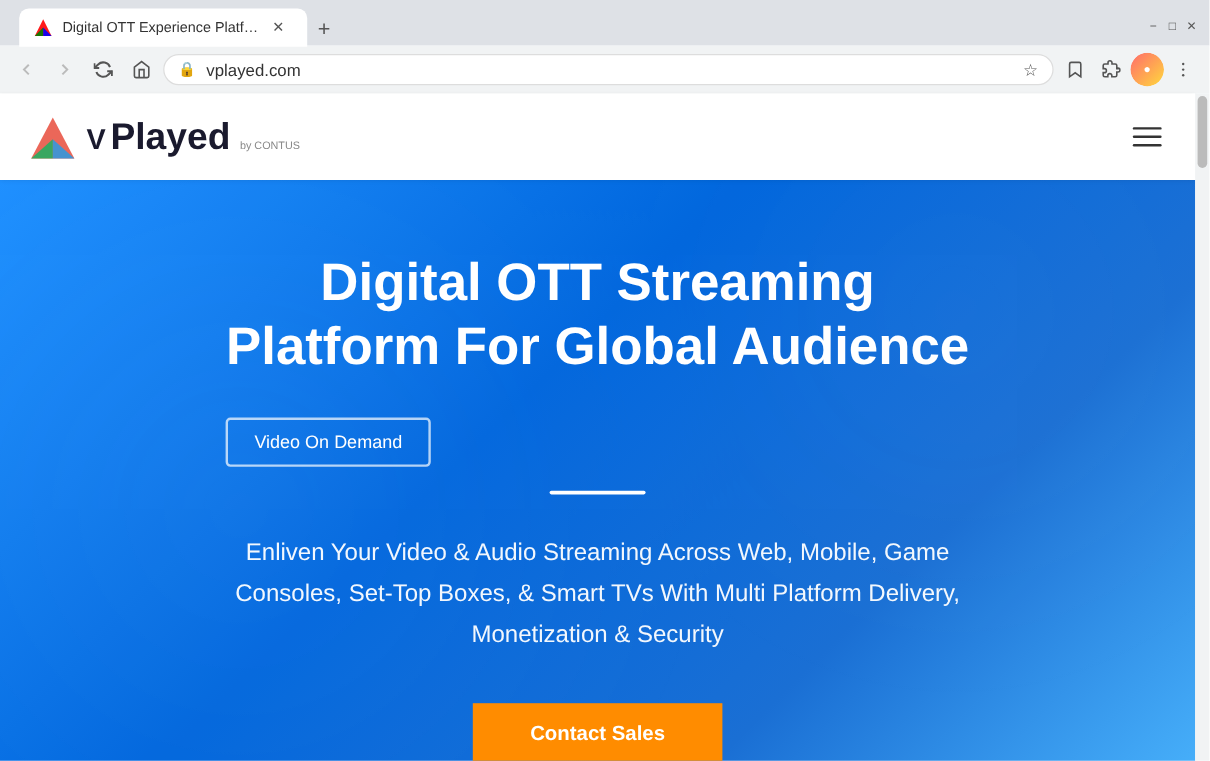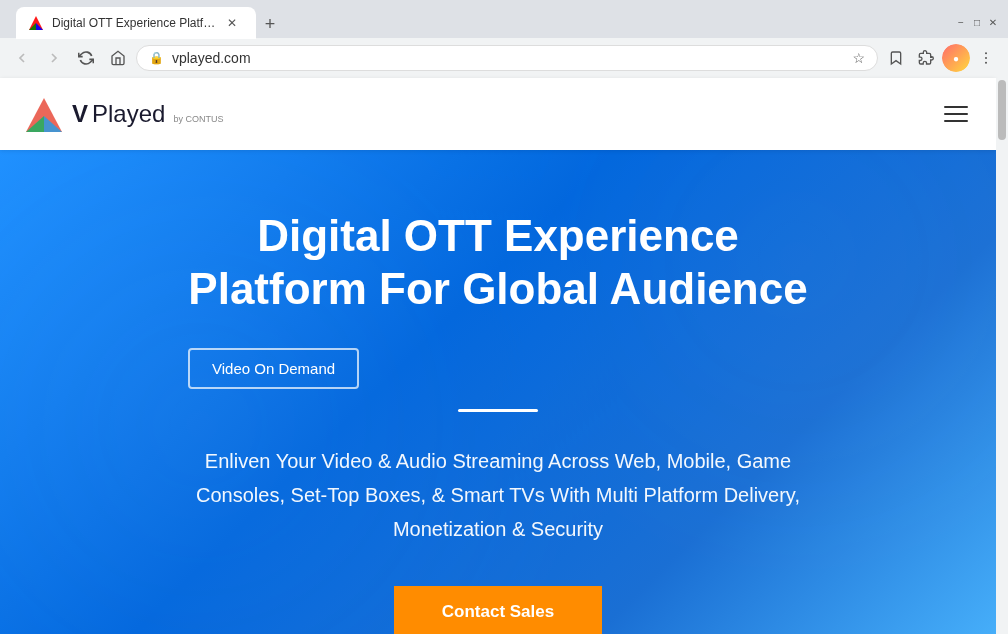--- a/index.html
+++ b/index.html
@@ -378,37 +378,37 @@
         <div class="logo-container">
 
           <svg class="logo-icon" viewBox="0 0 40 40">
             <polygon points="2,38 20,4 38,38" fill="#e74c3c" opacity="0.85"></polygon>
             <polygon points="2,38 20,22 20,38" fill="#27ae60" opacity="0.9"></polygon>
             <polygon points="20,22 38,38 20,38" fill="#3498db" opacity="0.9"></polygon>
           </svg>
           <div class="logo-text">
             <div style="display:flex;align-items:baseline;gap:4px;">
               <span style="font-size:24px;font-weight:900;color:#1a1a2e;">V</span>
-                <span style="font-size:24px;font-weight:400;color:#1a1a2e;">Played</span>
+                <span style="font-size:31px;font-weight:700;color:#1a1a2e;">Played</span>
               <span style="font-size:9px;color:#888;margin-left:4px;">by CONTUS</span>
             </div>
           </div>
         </div>
         <button class="hamburger-btn">
           <div class="hamburger-line"></div>
           <div class="hamburger-line"></div>
           <div class="hamburger-line"></div>
         </button>
       </div>
 
       <div class="hero">
         <div class="hero-bg"></div>
         <div class="hero-content">
           <h1 class="hero-title">
-            <span>Digital OTT Experience</span><br>
+            <span>Digital OTT Streaming</span><br>
             <span>Platform For Global Audience</span>
           </h1>
 
           <div class="tab-buttons">
             <button class="tab-btn">
               <span>Video On Demand</span>
             </button>
           </div>
 
           <div class="underline-bar"></div>

